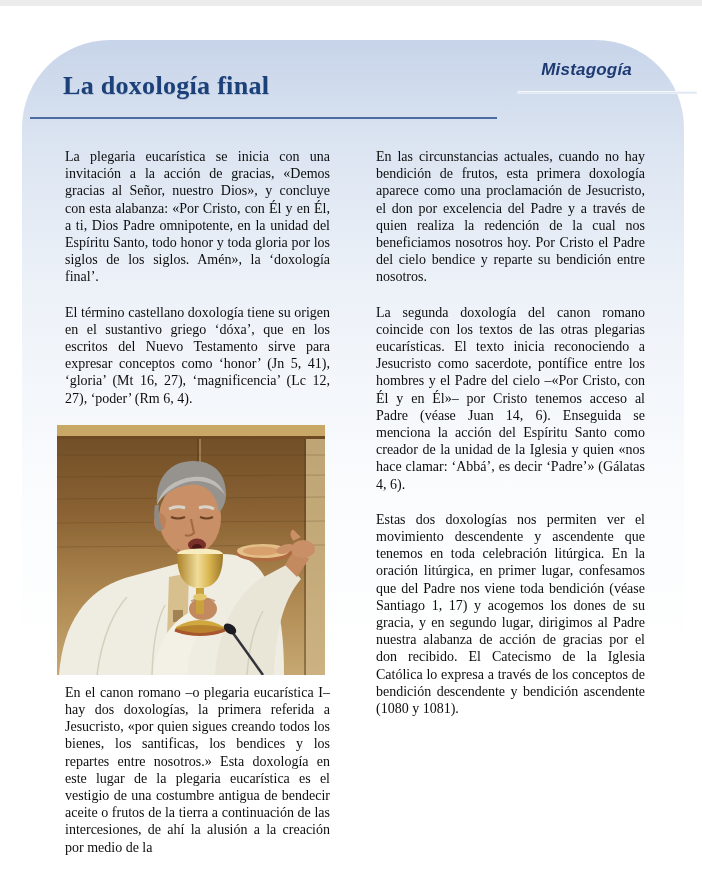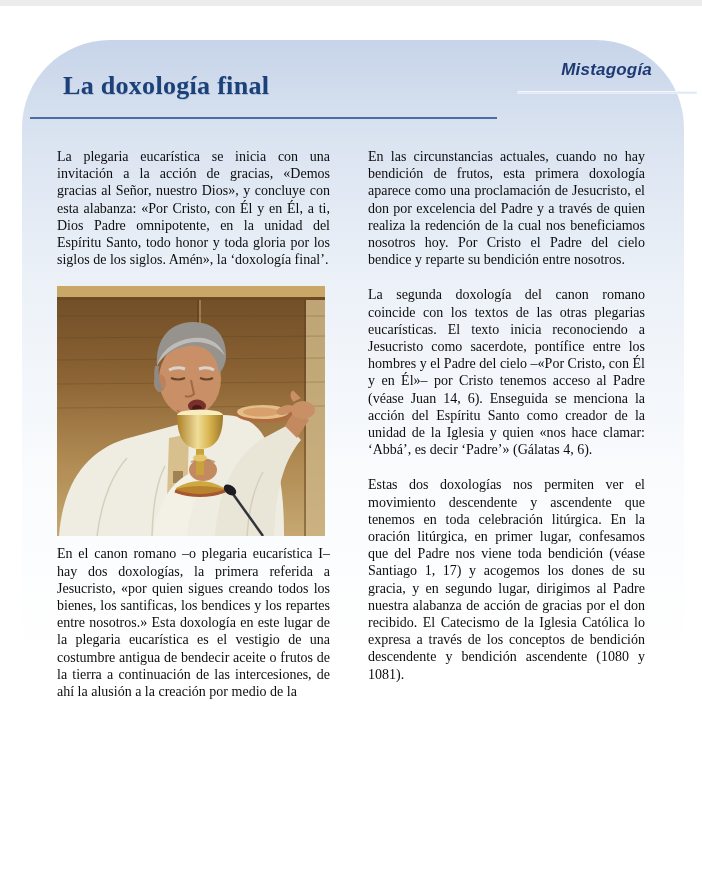--- a/index.html
+++ b/index.html
@@ -11,21 +11,21 @@
   .topstrip{
     position:absolute;top:0;left:0;width:702px;height:6px;
     background:#ececec;
   }
   .card{
     position:absolute;left:22px;top:40px;width:662px;height:860px;
     border-radius:88px 88px 0 0;
     background:linear-gradient(180deg,#c7d4e9 0%,#dbe4f1 12%,#ecf1f8 28%,#f9fbfd 50%,#ffffff 72%);
   }
   .masthead{
-    position:absolute;top:20px;right:32px;
+    position:absolute;top:20px;right:52px;
     font-family:"Liberation Sans", sans-serif;
     font-style:italic;font-weight:bold;
     font-size:17px;color:#1e3a72;letter-spacing:0.2px;
   }
   .masthead-rule{
     position:absolute;top:51px;right:-13px;width:180px;height:3px;
     background:linear-gradient(180deg,#ffffff 0%,#dde6f2 55%,#eef3fa 100%);
     border-radius:2px;
   }
   .title{
@@ -37,21 +37,21 @@
   }
   .title-rule{
     position:absolute;left:8px;top:77px;width:467px;height:2px;
     background:#4c6da3;
   }
   .col{
     position:absolute;top:108px;
     font-size:14px;line-height:17.2px;color:#0d0d0d;
     text-align:justify;
   }
-  .col p{margin:0 0 18px 0;}
+  .col p{margin:0 0 18px 8px;}
   .col-left{left:35px;width:273px;}
   .col-right{left:346px;width:277px;}
   .photo{
     margin:10px 0 9px 0;width:268px;height:250px;
     display:block;
   }
   .photo svg{display:block;width:268px;height:250px;}
 </style>
 </head>
 <body>
@@ -61,20 +61,21 @@
 
   <div class="card">
     <div class="masthead">Mistagogía</div>
     <div class="masthead-rule"></div>
 
     <h1 class="title">La doxología final</h1>
     <div class="title-rule"></div>
 
     <div class="col col-left">
       <p>La plegaria eucarística se inicia con una invitación a la acción de gracias, «Demos gracias al Señor, nuestro Dios», y concluye con esta alabanza: «Por Cristo, con Él y en Él, a ti, Dios Padre omnipotente, en la unidad del Espíritu Santo, todo honor y toda gloria por los siglos de los siglos. Amén», la ‘doxología final’.</p>
+      <p>El término castellano doxología tiene su origen en el sustantivo griego ‘dóxa’, que en los escritos del Nuevo Testamento sirve para expresar conceptos como ‘honor’ (Jn 5, 41), ‘gloria’ (Mt 16, 27), ‘magnificencia’ (Lc 12, 27), ‘poder’ (Rm 6, 4).</p>
 
       <figure class="photo" title="Sacerdote elevando el cáliz y la patena durante la doxología final">
         <svg viewBox="0 0 268 250" xmlns="http://www.w3.org/2000/svg">
           <defs>
             <linearGradient id="wood" x1="0" y1="0" x2="0" y2="1">
               <stop offset="0" stop-color="#6e4c26"></stop>
               <stop offset="0.35" stop-color="#8a6233"></stop>
               <stop offset="0.7" stop-color="#b08a52"></stop>
               <stop offset="1" stop-color="#c7a872"></stop>
             </linearGradient>

